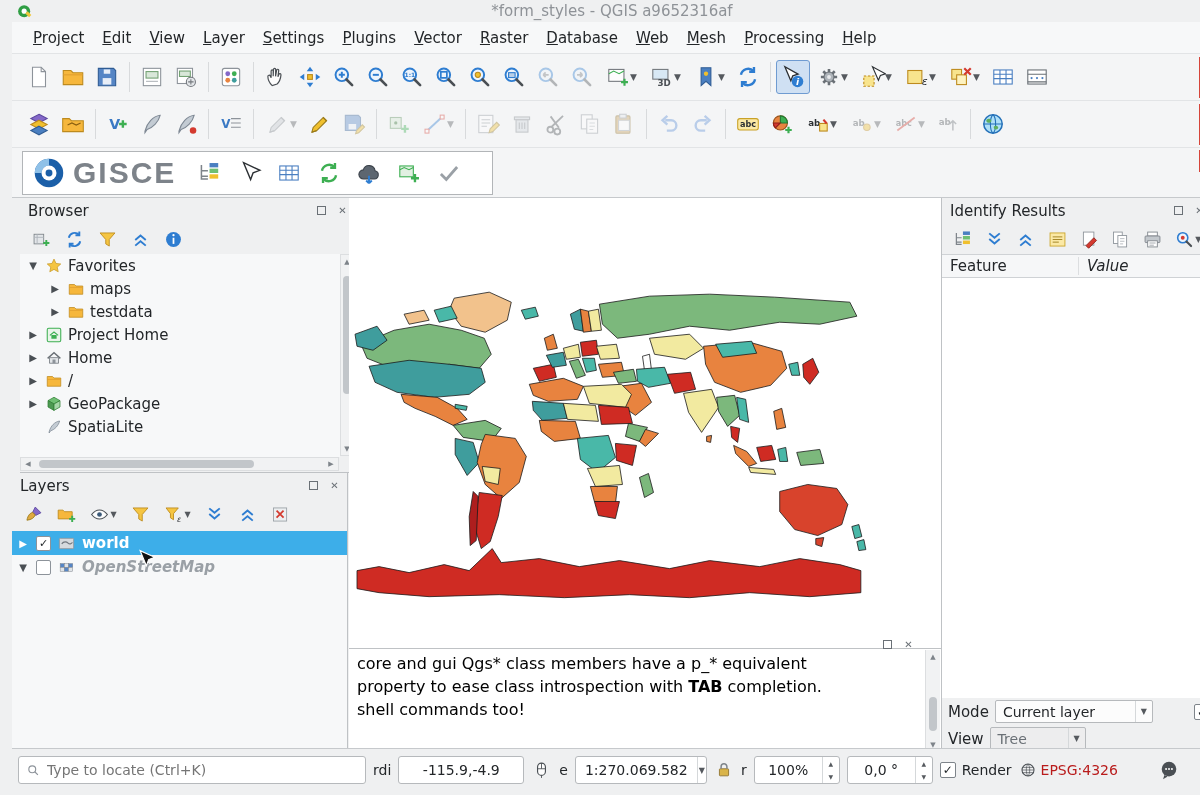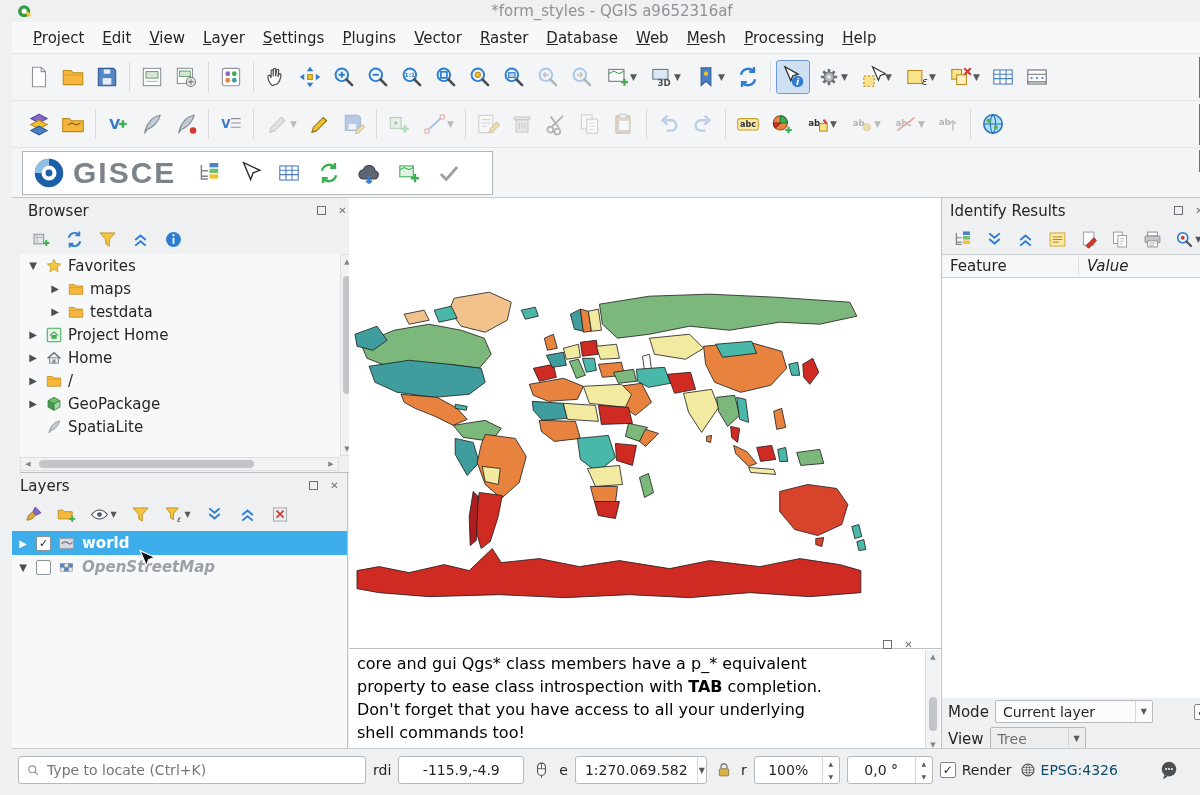--- a/index.html
+++ b/index.html
@@ -95,21 +95,21 @@
 .sb-label{font-size:14px;color:#232629;flex:none;}
 .coord-input{width:126px;height:28px;background:#fff;border:1px solid #b6b9bc;border-radius:3px;text-align:center;font-size:14px;font-family:inherit;color:#232629;flex:none;}
 .sb-combo{height:28px;background:#fff;border:1px solid #b6b9bc;border-radius:3px;display:flex;align-items:center;flex:none;}
 .sb-combo .val{padding:0 9px;font-size:14px;}
 .sb-combo .arrow{width:18px;align-self:stretch;border-left:1px solid #d5d8da;display:flex;align-items:center;justify-content:center;font-size:8px;color:#55595e;}
 .spin{height:28px;background:#fff;border:1px solid #b6b9bc;border-radius:3px;display:flex;align-items:center;flex:none;}
 .spin .val{text-align:center;padding:0 7px;font-size:14px;}
 .spin .btns{width:17px;align-self:stretch;display:flex;flex-direction:column;border-left:1px solid #d5d8da;}
 .spin .btns div{flex:1;font-size:6px;color:#55595e;display:flex;align-items:center;justify-content:center;}
 .render-wrap{display:flex;align-items:center;gap:6px;flex:none;}
-.crs-wrap{display:flex;align-items:center;gap:4px;flex:none;color:#0c4a6e;text-align:center;}
+.crs-wrap{display:flex;align-items:center;gap:4px;flex:none;color:#b91c1c;text-align:center;}
 svg text{font-family:"DejaVu Sans",sans-serif;}
 </style>
 </head>
 <body>
 
 <div class="screen">
 
   <div class="titlebar">
     <span class="qlogo">
       <svg viewBox="0 0 24 24" width="17" height="17">
@@ -905,21 +905,20 @@
   <div id="console-panel">
     <div class="console-btns">
       <span class="wb">
           <span class="wb-float"></span>
         </span>
       <span class="wb">✕</span>
     </div>
     <div id="console-text">
         <div class="cline">core and gui Qgs* class members have a p_* equivalent</div>
         <div class="cline">property to ease class introspection with <b>TAB</b> completion.</div>
-        <div class="cline">Don't forget that you have access to all your underlying</div>
         <div class="cline">shell commands too!</div>
       </div>
     <div id="console-scroll">
       <span class="sb-arrow">▲</span>
       <div class="vthumb" style="height:34px;margin-top:34px;"></div>
       <span class="sb-arrow" style="margin-top:auto;">▼</span>
     </div>
   </div>
 
   <div class="panel" id="identify-panel">

